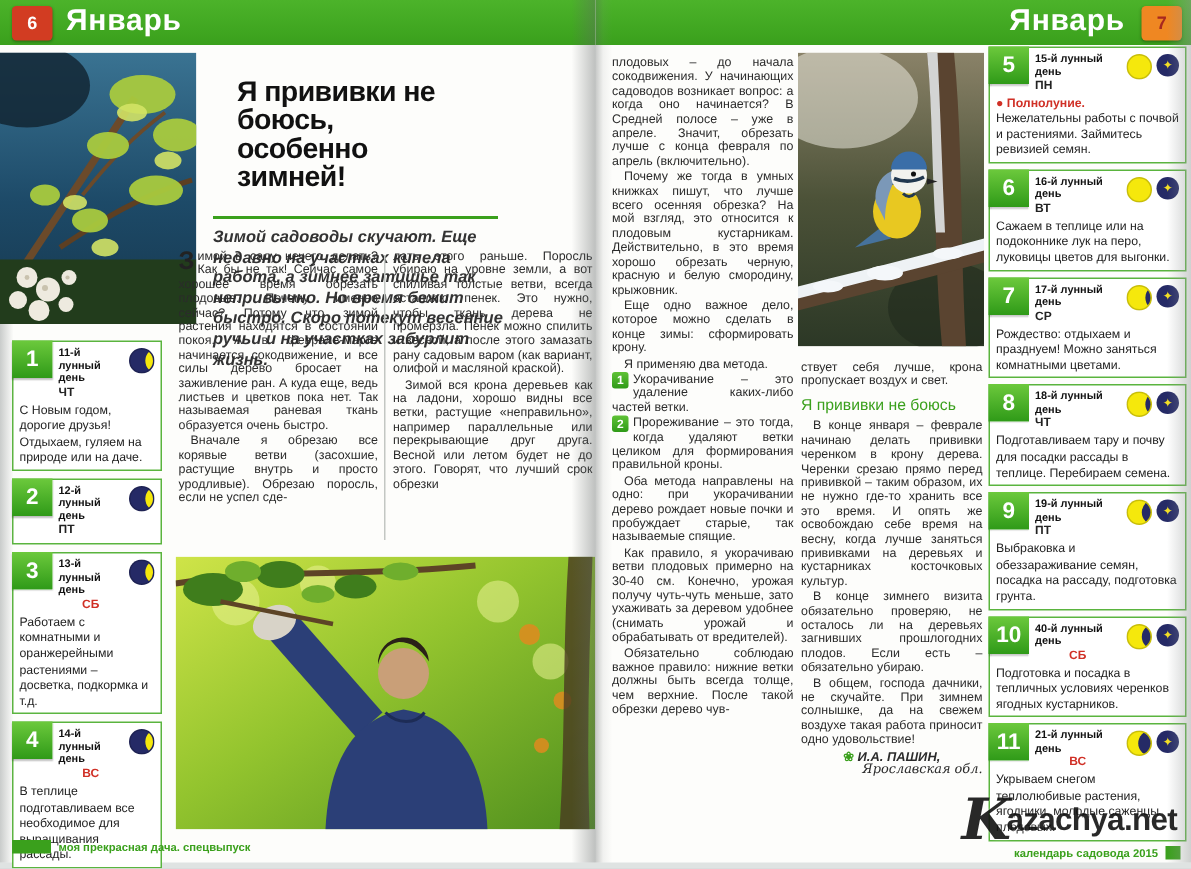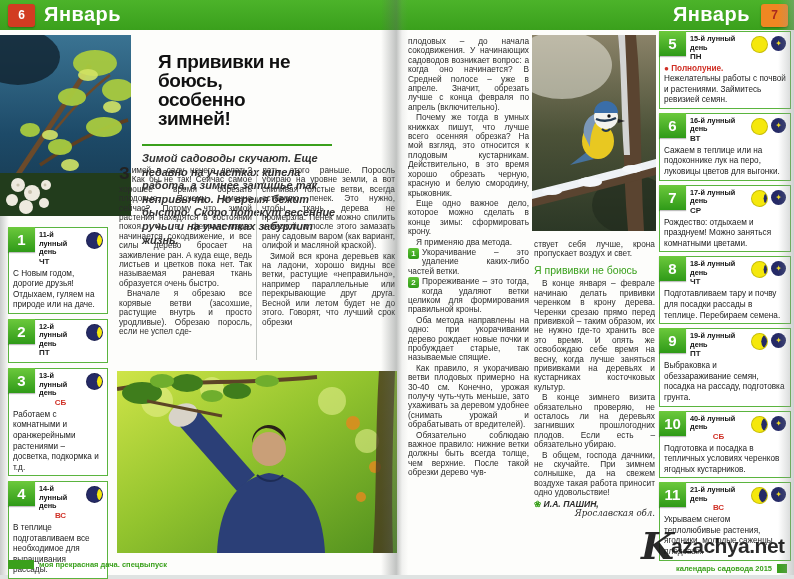--- a/index.html
+++ b/index.html
@@ -28,21 +28,21 @@
   .col p{margin:0 0 1px 0;}
   .col p.ind{text-indent:8px;}
   .col1{left:119px;top:166px;width:133px;}
   .col2{left:262px;top:166px;width:133px;}
   .col3{left:11px;top:37px;width:121px;}
   .col4{left:137px;top:240px;width:121px;}
   .col-divider{position:absolute;left:256px;top:170px;width:1px;height:190px;background:#c3c7c3;}
   .dropcap{float:left;font-size:17px;line-height:16px;font-weight:bold;padding-right:2px;color:#222;}
   .m-tile{float:left;width:11px;height:11px;margin:0 3px 0 0;background:linear-gradient(#5fc236,#2f9a18);color:#fff;border-radius:2px;font-size:8px;font-weight:bold;text-align:center;line-height:11px;}
   .subhead{color:#3aa01c;font-weight:normal;font-size:10.5px;line-height:11.5px;margin:6px 0 3px 0;text-align:left;}
-  .author-line{text-align:left;font-style:italic;font-weight:bold;font-size:8.6px;margin-top:2px;}
+  .author-line{text-align:center;font-style:italic;font-weight:bold;font-size:8.6px;margin-top:2px;}
   .author-region{text-align:right;font-style:italic;font-size:8.6px;font-family:"DejaVu Serif",serif;}
   .flower{color:#3aa01c;font-style:normal;}
 
   
   .photo{position:absolute;overflow:hidden;}
   .photoA{left:0;top:35px;width:131px;height:181px;}
   .photoB{left:117px;top:371px;width:280px;height:182px;}
   .photoC{left:135px;top:35px;width:124px;height:196px;}
 
   

